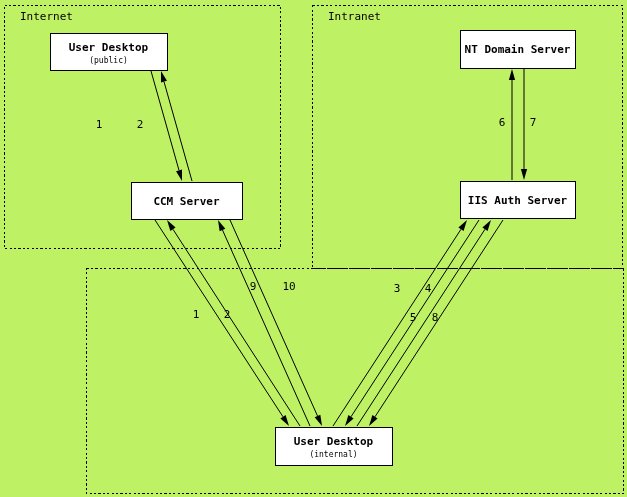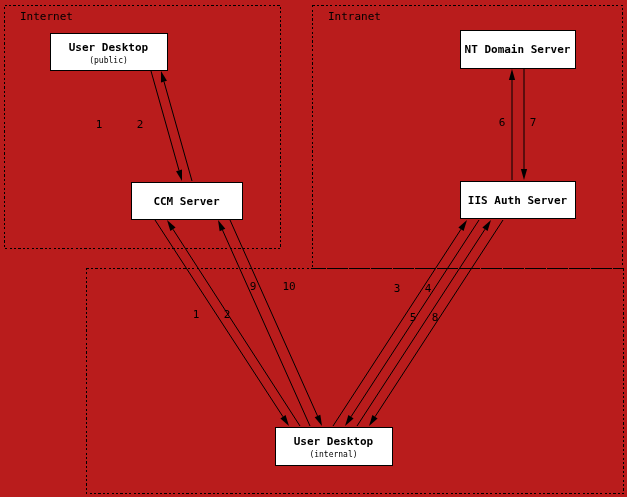--- a/index.html
+++ b/index.html
@@ -7,21 +7,21 @@
     padding: 0;
     background: #ffffff;
   }
   body {
     font-family: "DejaVu Sans Mono", monospace;
   }
   #canvas {
     position: relative;
     width: 627px;
     height: 497px;
-    background: #b91c1c;
+    background: #bef264;
     overflow: hidden;
   }
   svg.layer {
     position: absolute;
     left: 0;
     top: 0;
     width: 627px;
     height: 497px;
   }
   .zone-label {

